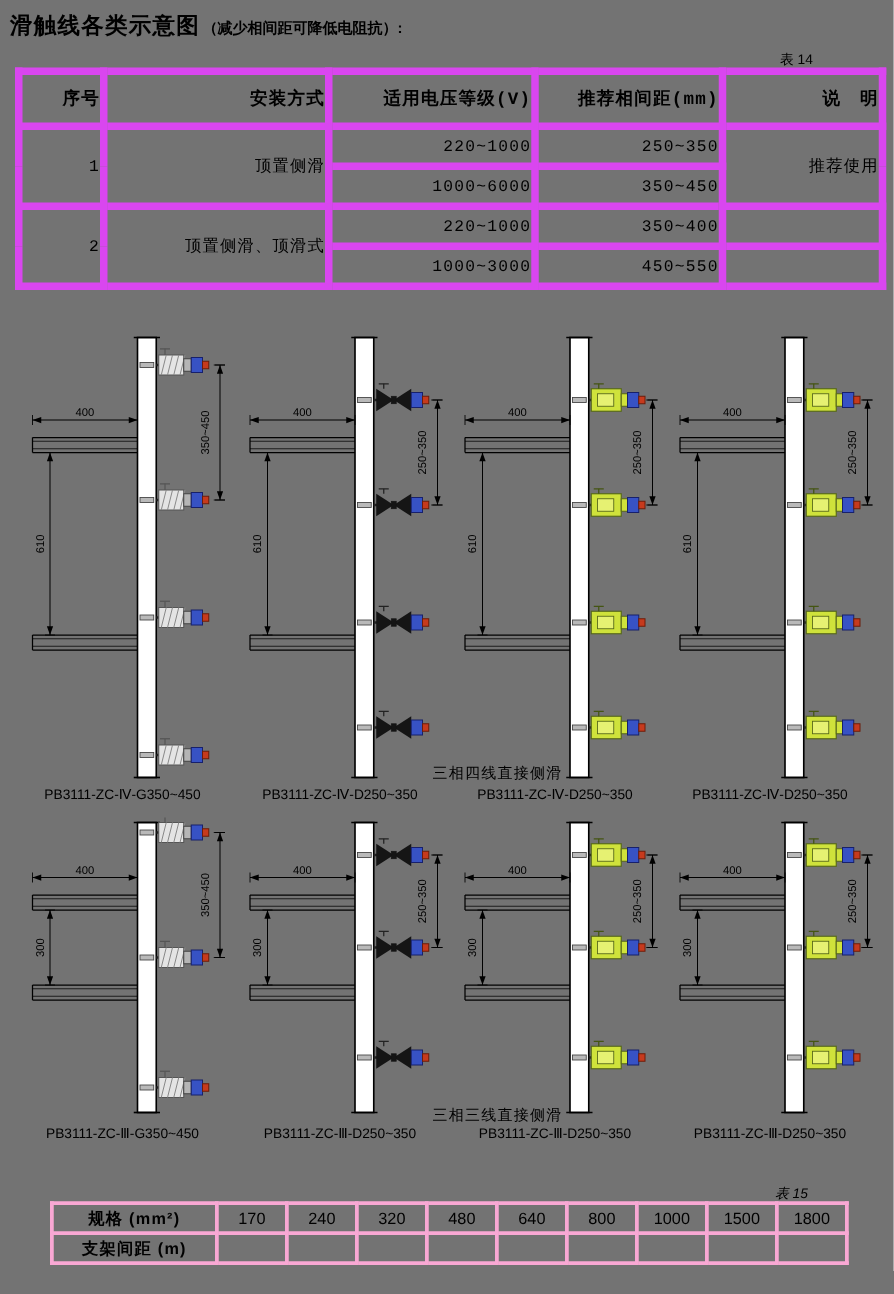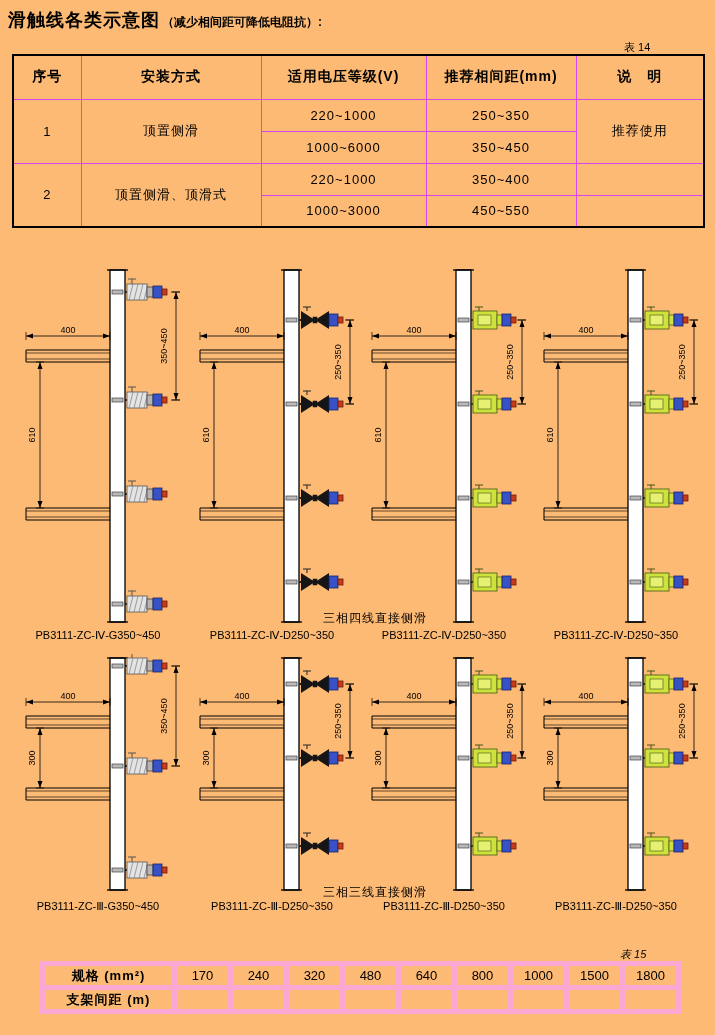--- a/index.html
+++ b/index.html
@@ -1,36 +1,36 @@
 <!DOCTYPE html>
 <html><head>
 <meta charset="utf-8">
 <style>
   * { margin:0; padding:0; box-sizing:border-box; }
   html,body { background:#ffffff; }
   .page {
-    position:relative; width:715px; height:1035px; background:#fdba74;
+    position:relative; width:715px; height:1035px; background:#737373;
     font-family:"Liberation Sans", sans-serif; color:#000; overflow:hidden;
   }
   .title { position:absolute; left:8px; top:8px; white-space:nowrap; }
   .title .main { font-size:18px; font-weight:bold; letter-spacing:1px; }
   .title .note { font-size:12px; font-weight:bold; margin-left:2px; }
   .tabletag { position:absolute; font-size:11px; }
   #tag14 { left:624px; top:40px; }
   #tag15 { left:620px; top:947px;font-style:italic; }
   table { border-collapse:collapse; table-layout:fixed; }
   #table14 { position:absolute; left:12px; top:54px; width:691px; border:2px solid #000; }
-  #table14 td { border:1px solid #d946ef; text-align:center; vertical-align:middle; font-size:13px; height:32px; letter-spacing:1px; }
+  #table14 td { border:6px solid #d946ef; text-align:right; vertical-align:middle; font-size:13px; height:32px; letter-spacing:1px;font-family:Liberation Mono, monospace; }
   #table14 tr.hdr td { height:44px; font-weight:bold; font-size:14px; }
   #table15 { position:absolute; left:40px; top:961px; width:636px; border:2px solid #000; }
-  #table15 td { border:5px solid #f9a8d4; text-align:center; vertical-align:middle; font-size:13px; height:24px; }
+  #table15 td { border:3px solid #f9a8d4; text-align:center; vertical-align:middle; font-size:13px; height:24px; }
   #table15 td.lbl { font-weight:bold; letter-spacing:1px; }
   .diag { position:absolute; width:172px; }
   .diag svg { display:block; }
-  .caption { position:absolute; font-size:12px; text-align:center; letter-spacing:1px; }
+  .caption { position:absolute; font-size:12px; text-align:right; letter-spacing:1px; }
   .model { position:absolute; width:172px; text-align:center; font-size:11px; font-weight:normal; white-space:nowrap; }
 </style>
 </head>
 <body>
 
 <div class="page">
 
   <div class="title">
     <span class="main">滑触线各类示意图</span><span class="note">（减少相间距可降低电阻抗）:</span>
   </div>

